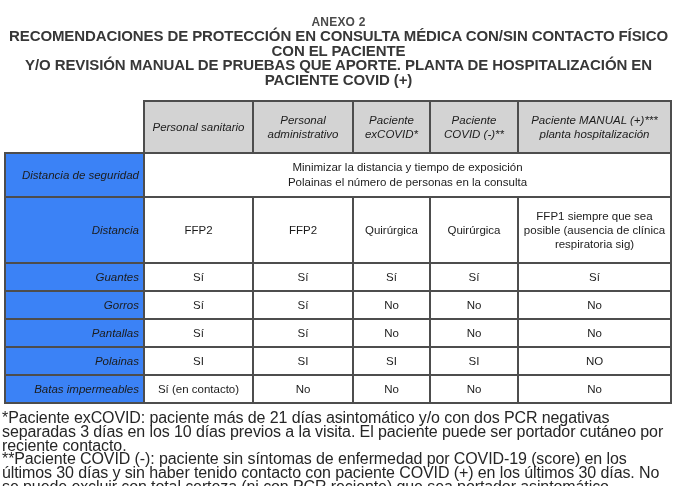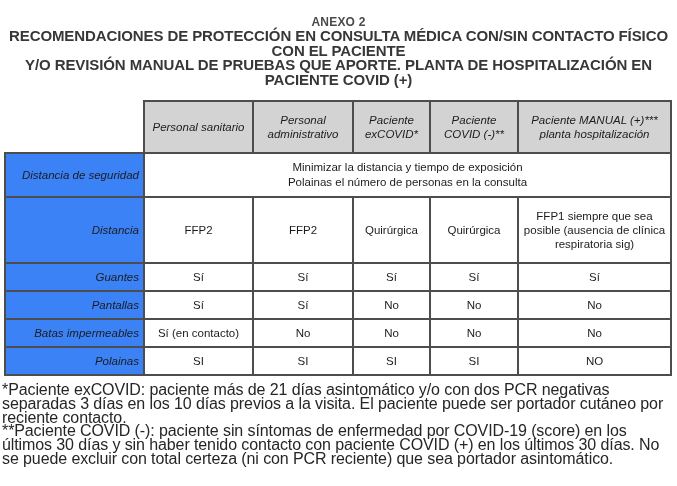--- a/index.html
+++ b/index.html
@@ -136,47 +136,55 @@
 
     <tr class="r-std">
       <th class="rowlabel">Guantes</th>
       <td>Sí</td>
       <td>Sí</td>
       <td>Sí</td>
       <td>Sí</td>
       <td>Sí</td>
     </tr>
 
-
     <tr class="r-std">
-      <th class="rowlabel">Pantallas</th>
+      <th class="rowlabel">Gorros</th>
       <td>Sí</td>
       <td>Sí</td>
       <td>No</td>
       <td>No</td>
       <td>No</td>
     </tr>
 
     <tr class="r-std">
-      <th class="rowlabel">Batas impermeables</th>
-      <td>Sí (en contacto)</td>
-      <td>No</td>
+      <th class="rowlabel">Pantallas</th>
+      <td>Sí</td>
+      <td>Sí</td>
       <td>No</td>
       <td>No</td>
       <td>No</td>
     </tr>
 
     <tr class="r-std">
       <th class="rowlabel">Polainas</th>
       <td>SI</td>
       <td>SI</td>
       <td>SI</td>
       <td>SI</td>
       <td>NO</td>
     </tr>
+
+    <tr class="r-std">
+      <th class="rowlabel">Batas impermeables</th>
+      <td>Sí (en contacto)</td>
+      <td>No</td>
+      <td>No</td>
+      <td>No</td>
+      <td>No</td>
+    </tr>
   </tbody>
     </table>
 
   <div class="notes">
     <p>*Paciente exCOVID: paciente más de 21 días asintomático y/o con dos PCR negativas separadas 3 días en los 10 días previos a la visita. El paciente puede ser portador cutáneo por reciente contacto.</p>
     <p>**Paciente COVID (-): paciente sin síntomas de enfermedad por COVID-19 (score) en los últimos 30 días y sin haber tenido contacto con paciente COVID (+) en los últimos 30 días. No se puede excluir con total certeza (ni con PCR reciente) que sea portador asintomático.</p>
   </div>
 
 </div>
 

